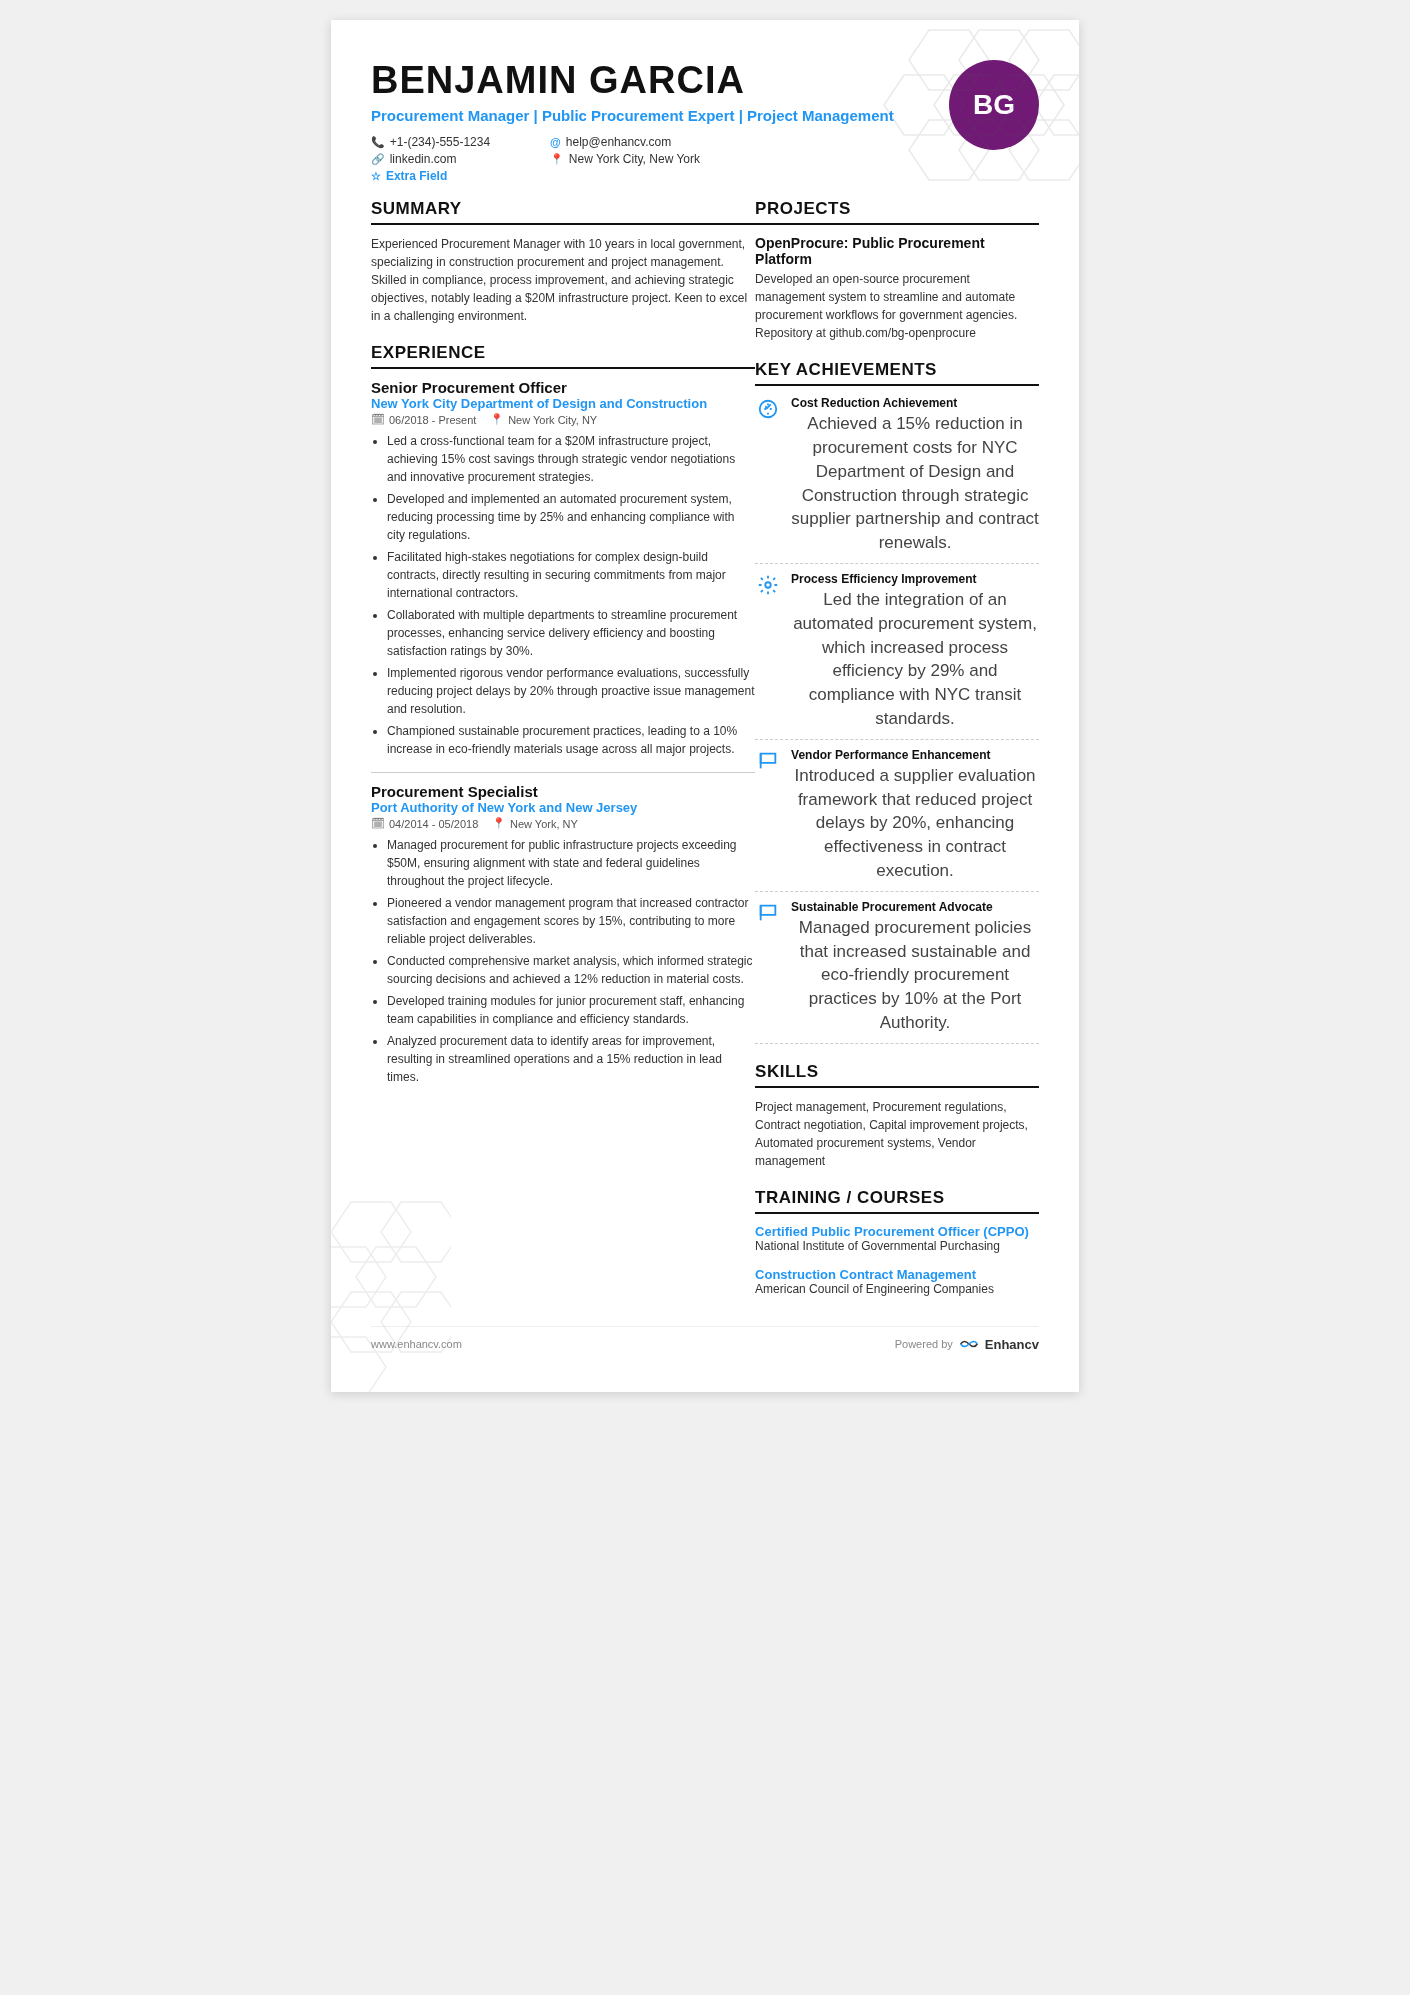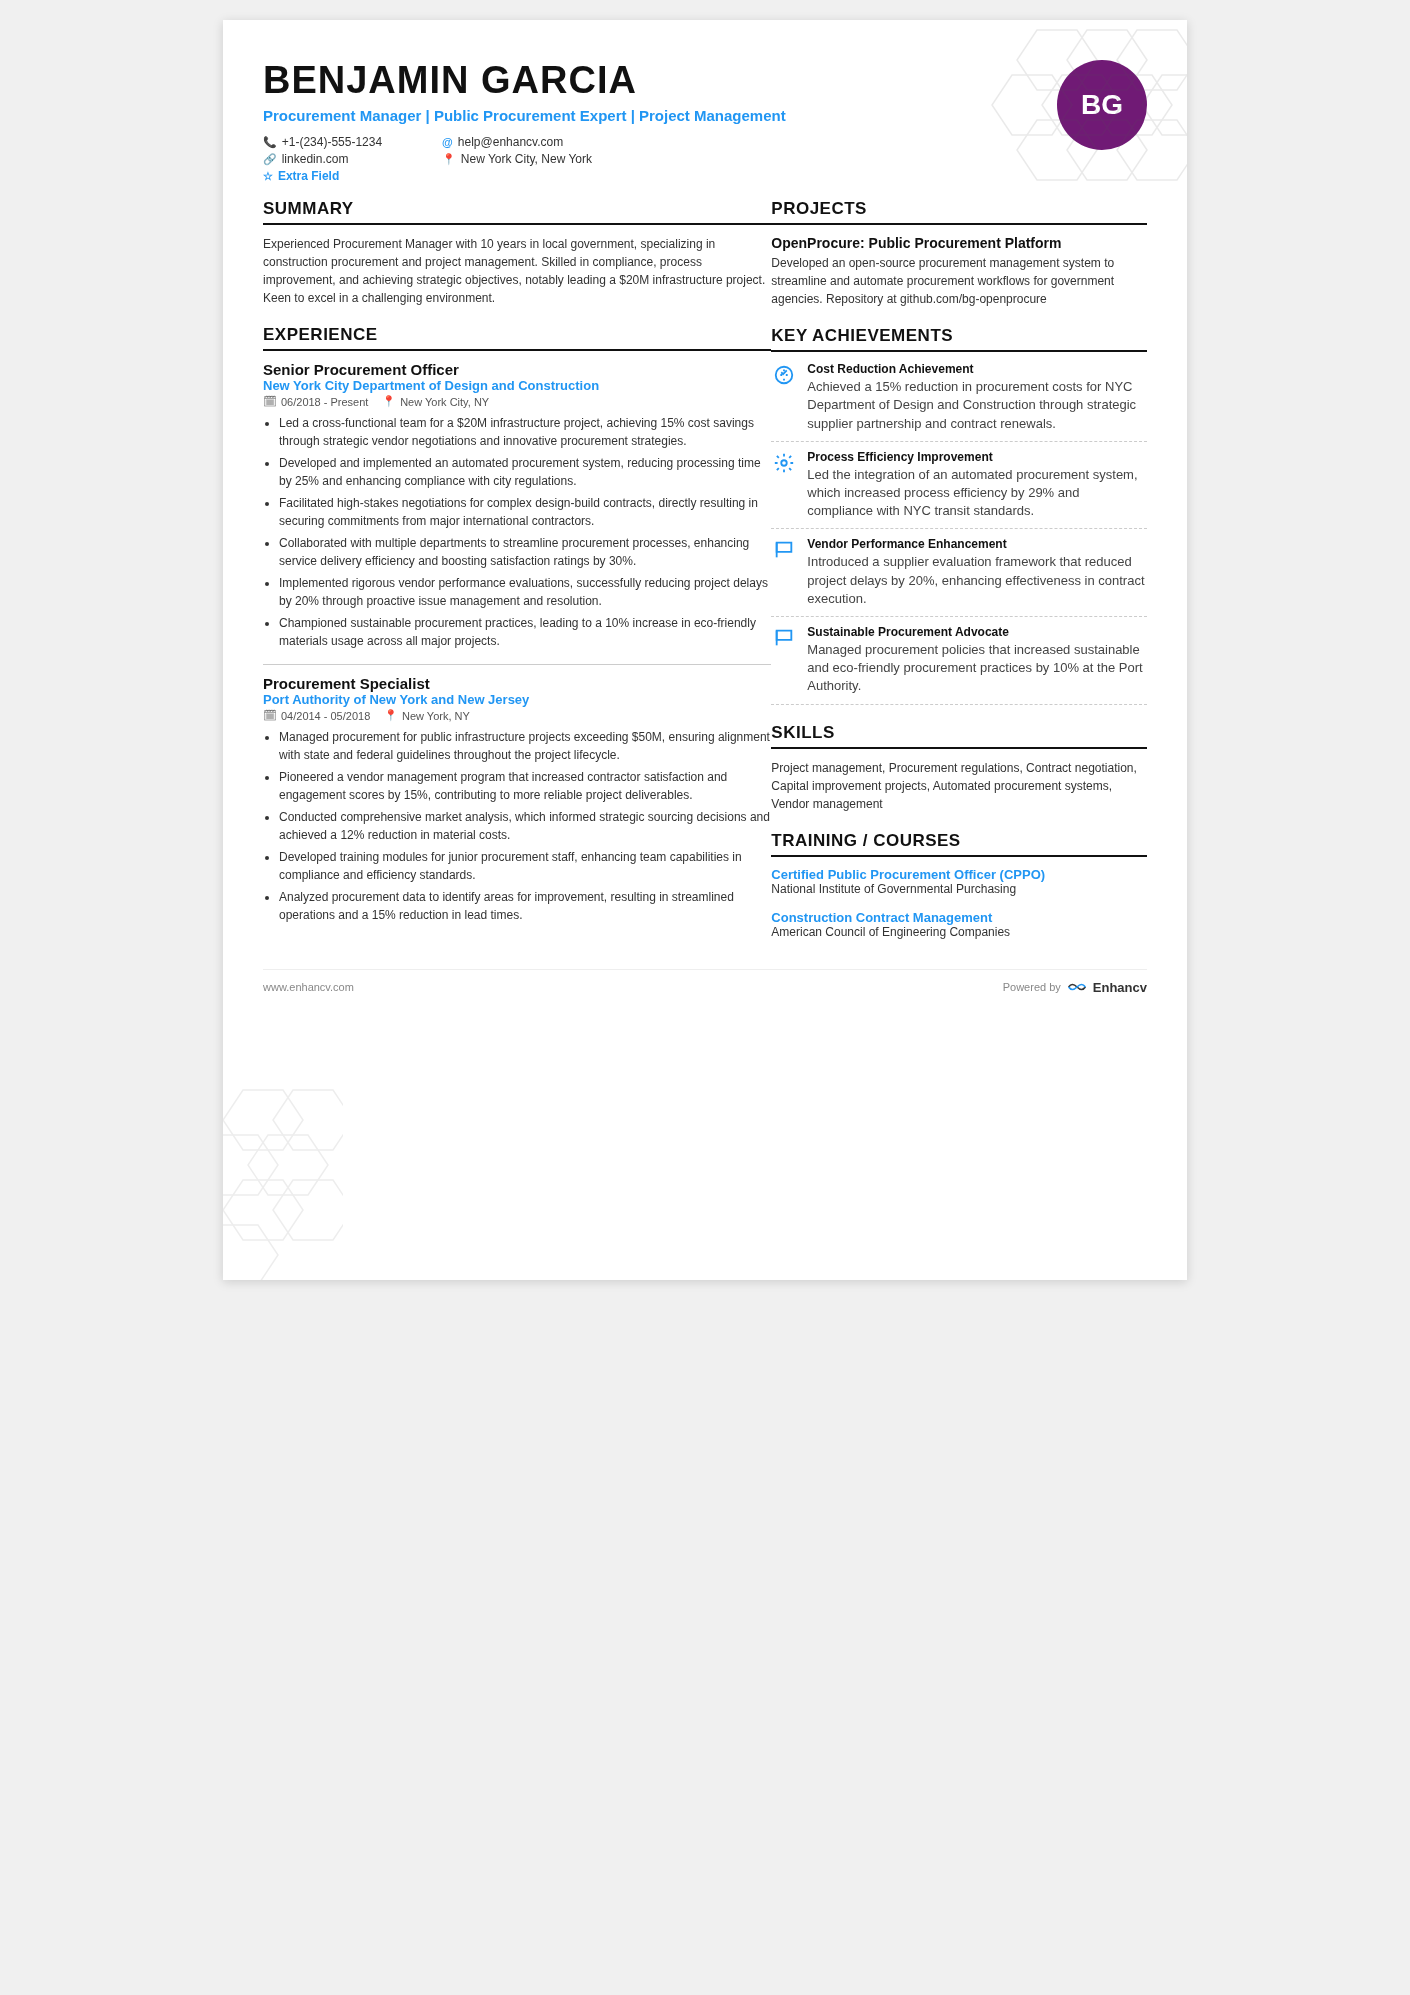--- a/index.html
+++ b/index.html
@@ -6,21 +6,21 @@
     body {
       font-family: 'Arial', sans-serif;
       background: #f0f0f0;
       display: flex;
       justify-content: center;
       align-items: flex-start;
       padding: 20px;
     }
     .resume-page {
       background: #fff;
-      width: 964px;
+      width: 748px;
       min-height: 1260px;
       padding: 40px 40px 40px 40px;
       position: relative;
       box-shadow: 0 2px 10px rgba(0,0,0,0.15);
     }
     
     .hex-bg {
       position: absolute;
       top: 0; right: 0;
       width: 200px;
@@ -198,24 +198,25 @@
       justify-content: center;
       padding-top: 2px;
     }
     .achievement-content {}
     .achievement-title {
       font-size: 12px;
       font-weight: 700;
       color: #111;
     }
     .achievement-desc {
-      font-size: 13px;
+      font-size: 17px;
       color: #444;
       line-height: 1.4;
       margin-top: 2px;
+      text-align: center;
     }
 
     
     .skills-text {
       font-size: 12px;
       color: #333;
       line-height: 1.5;
     }
 
     

